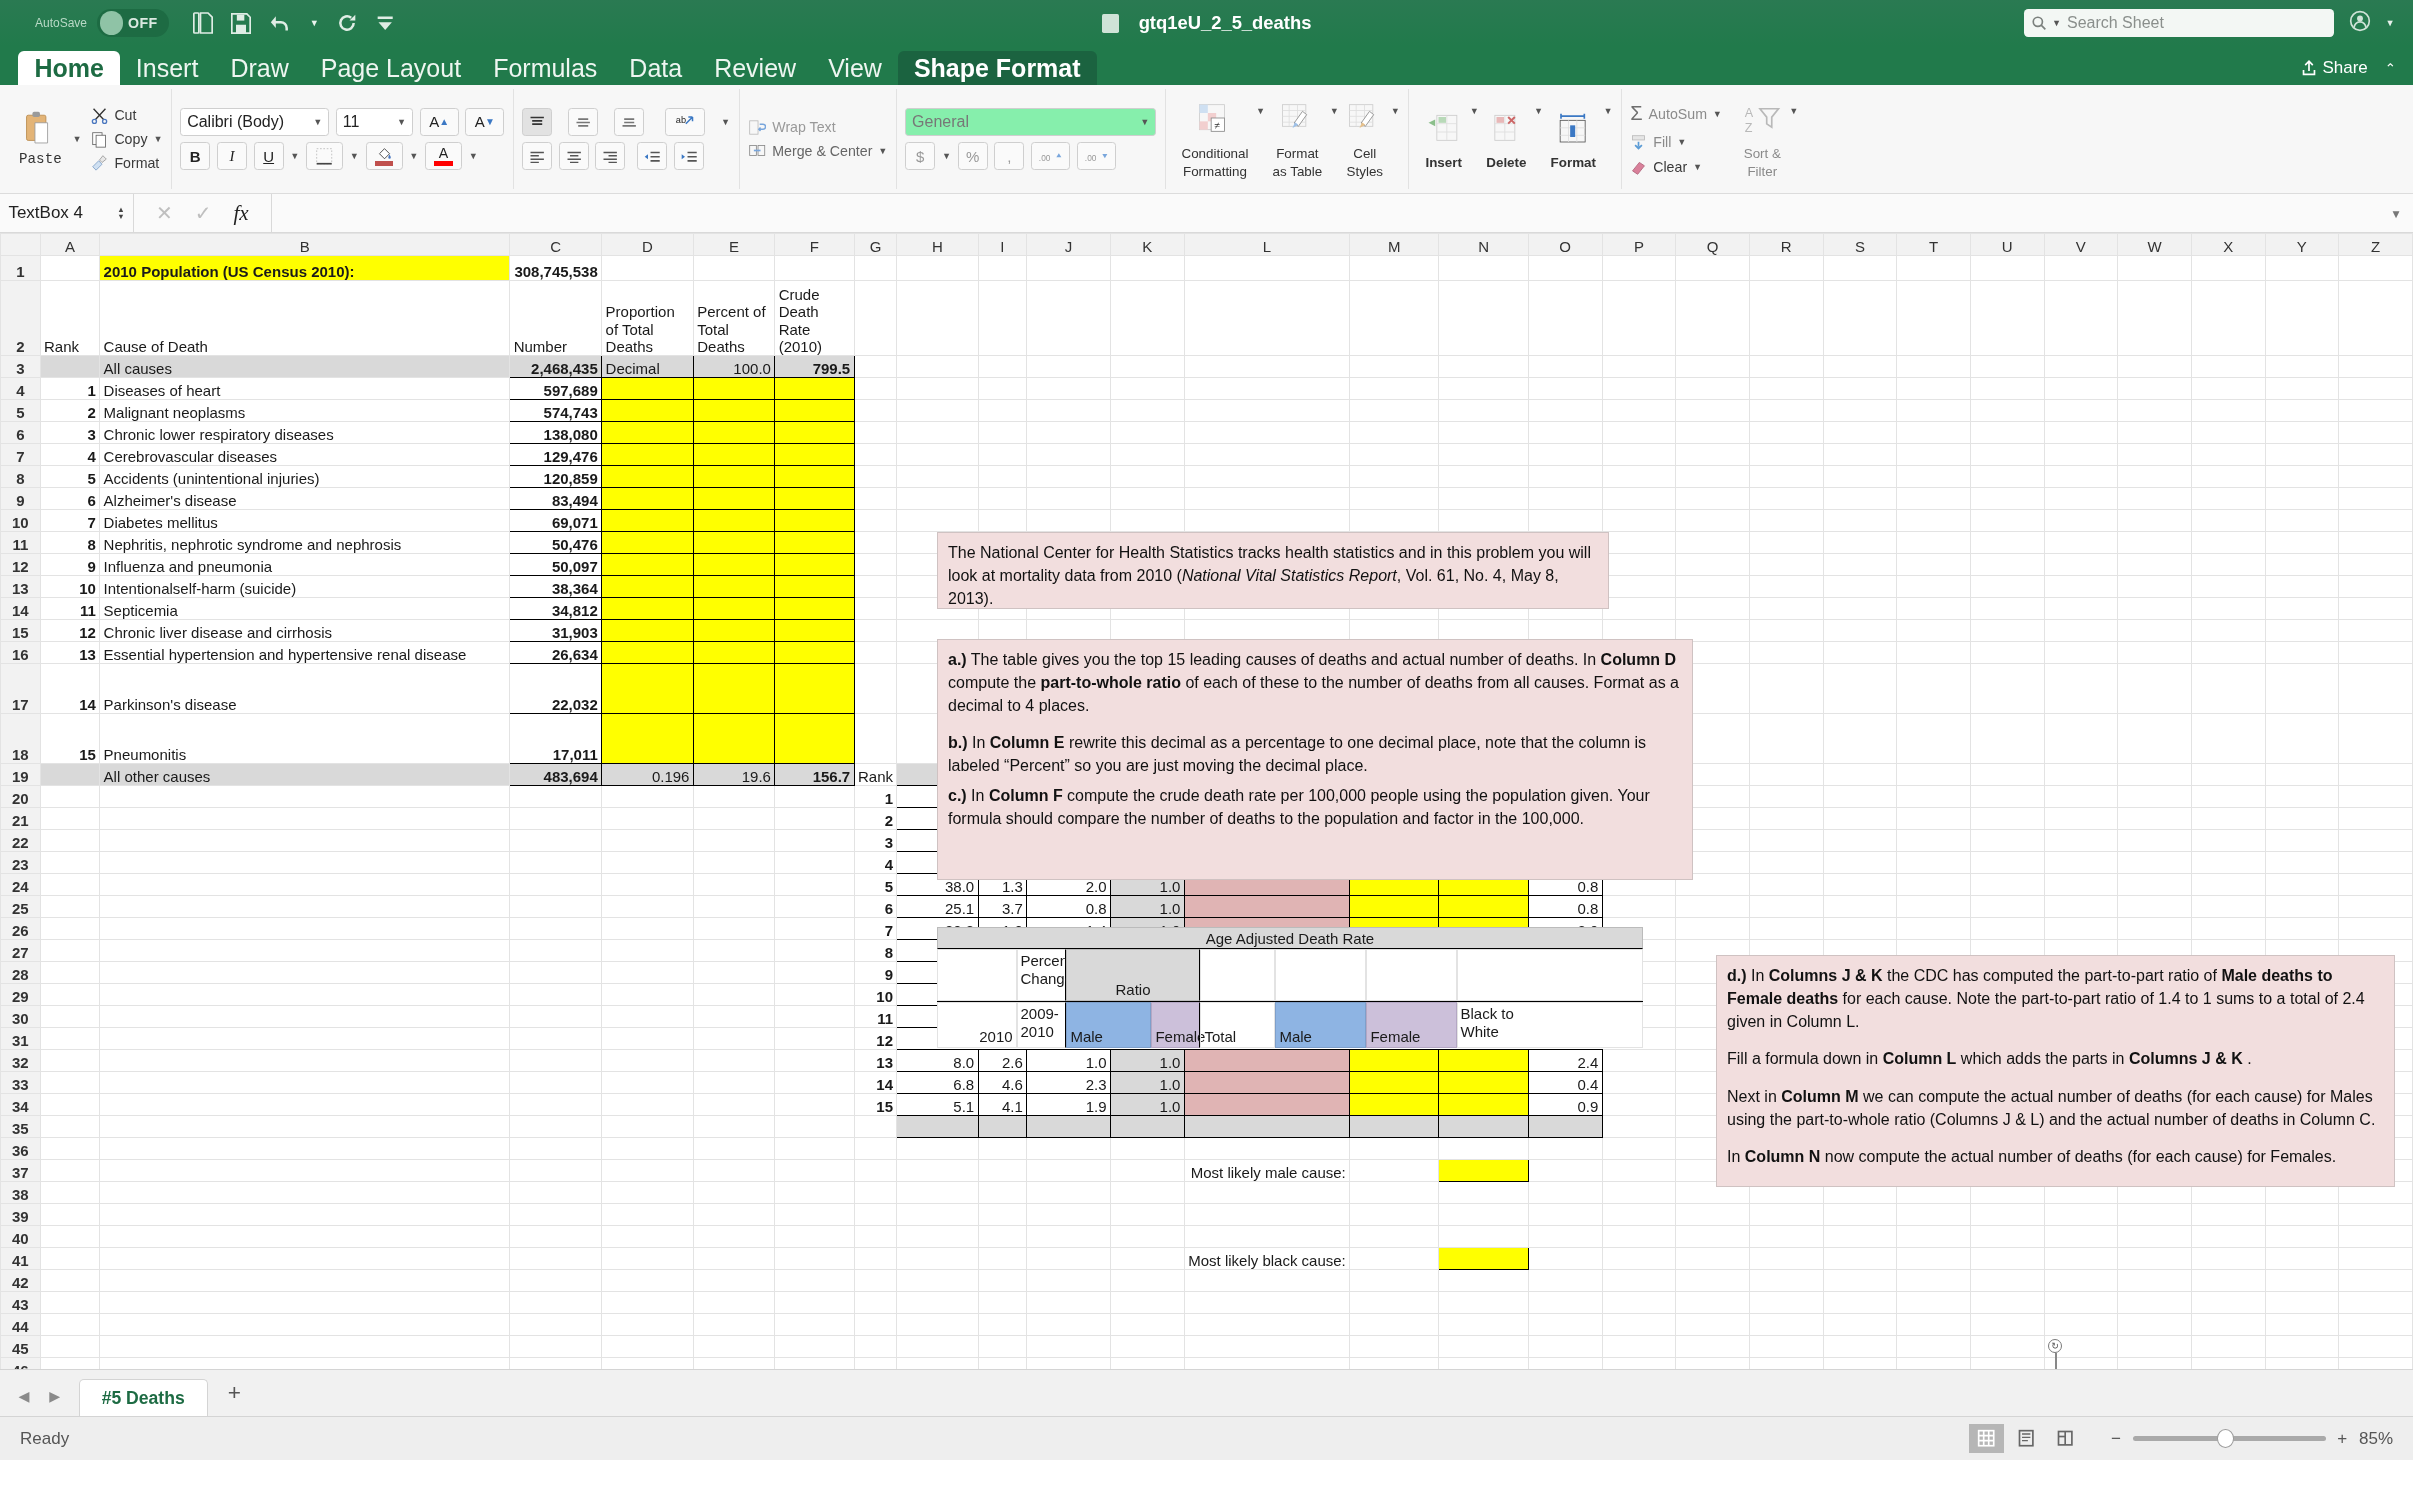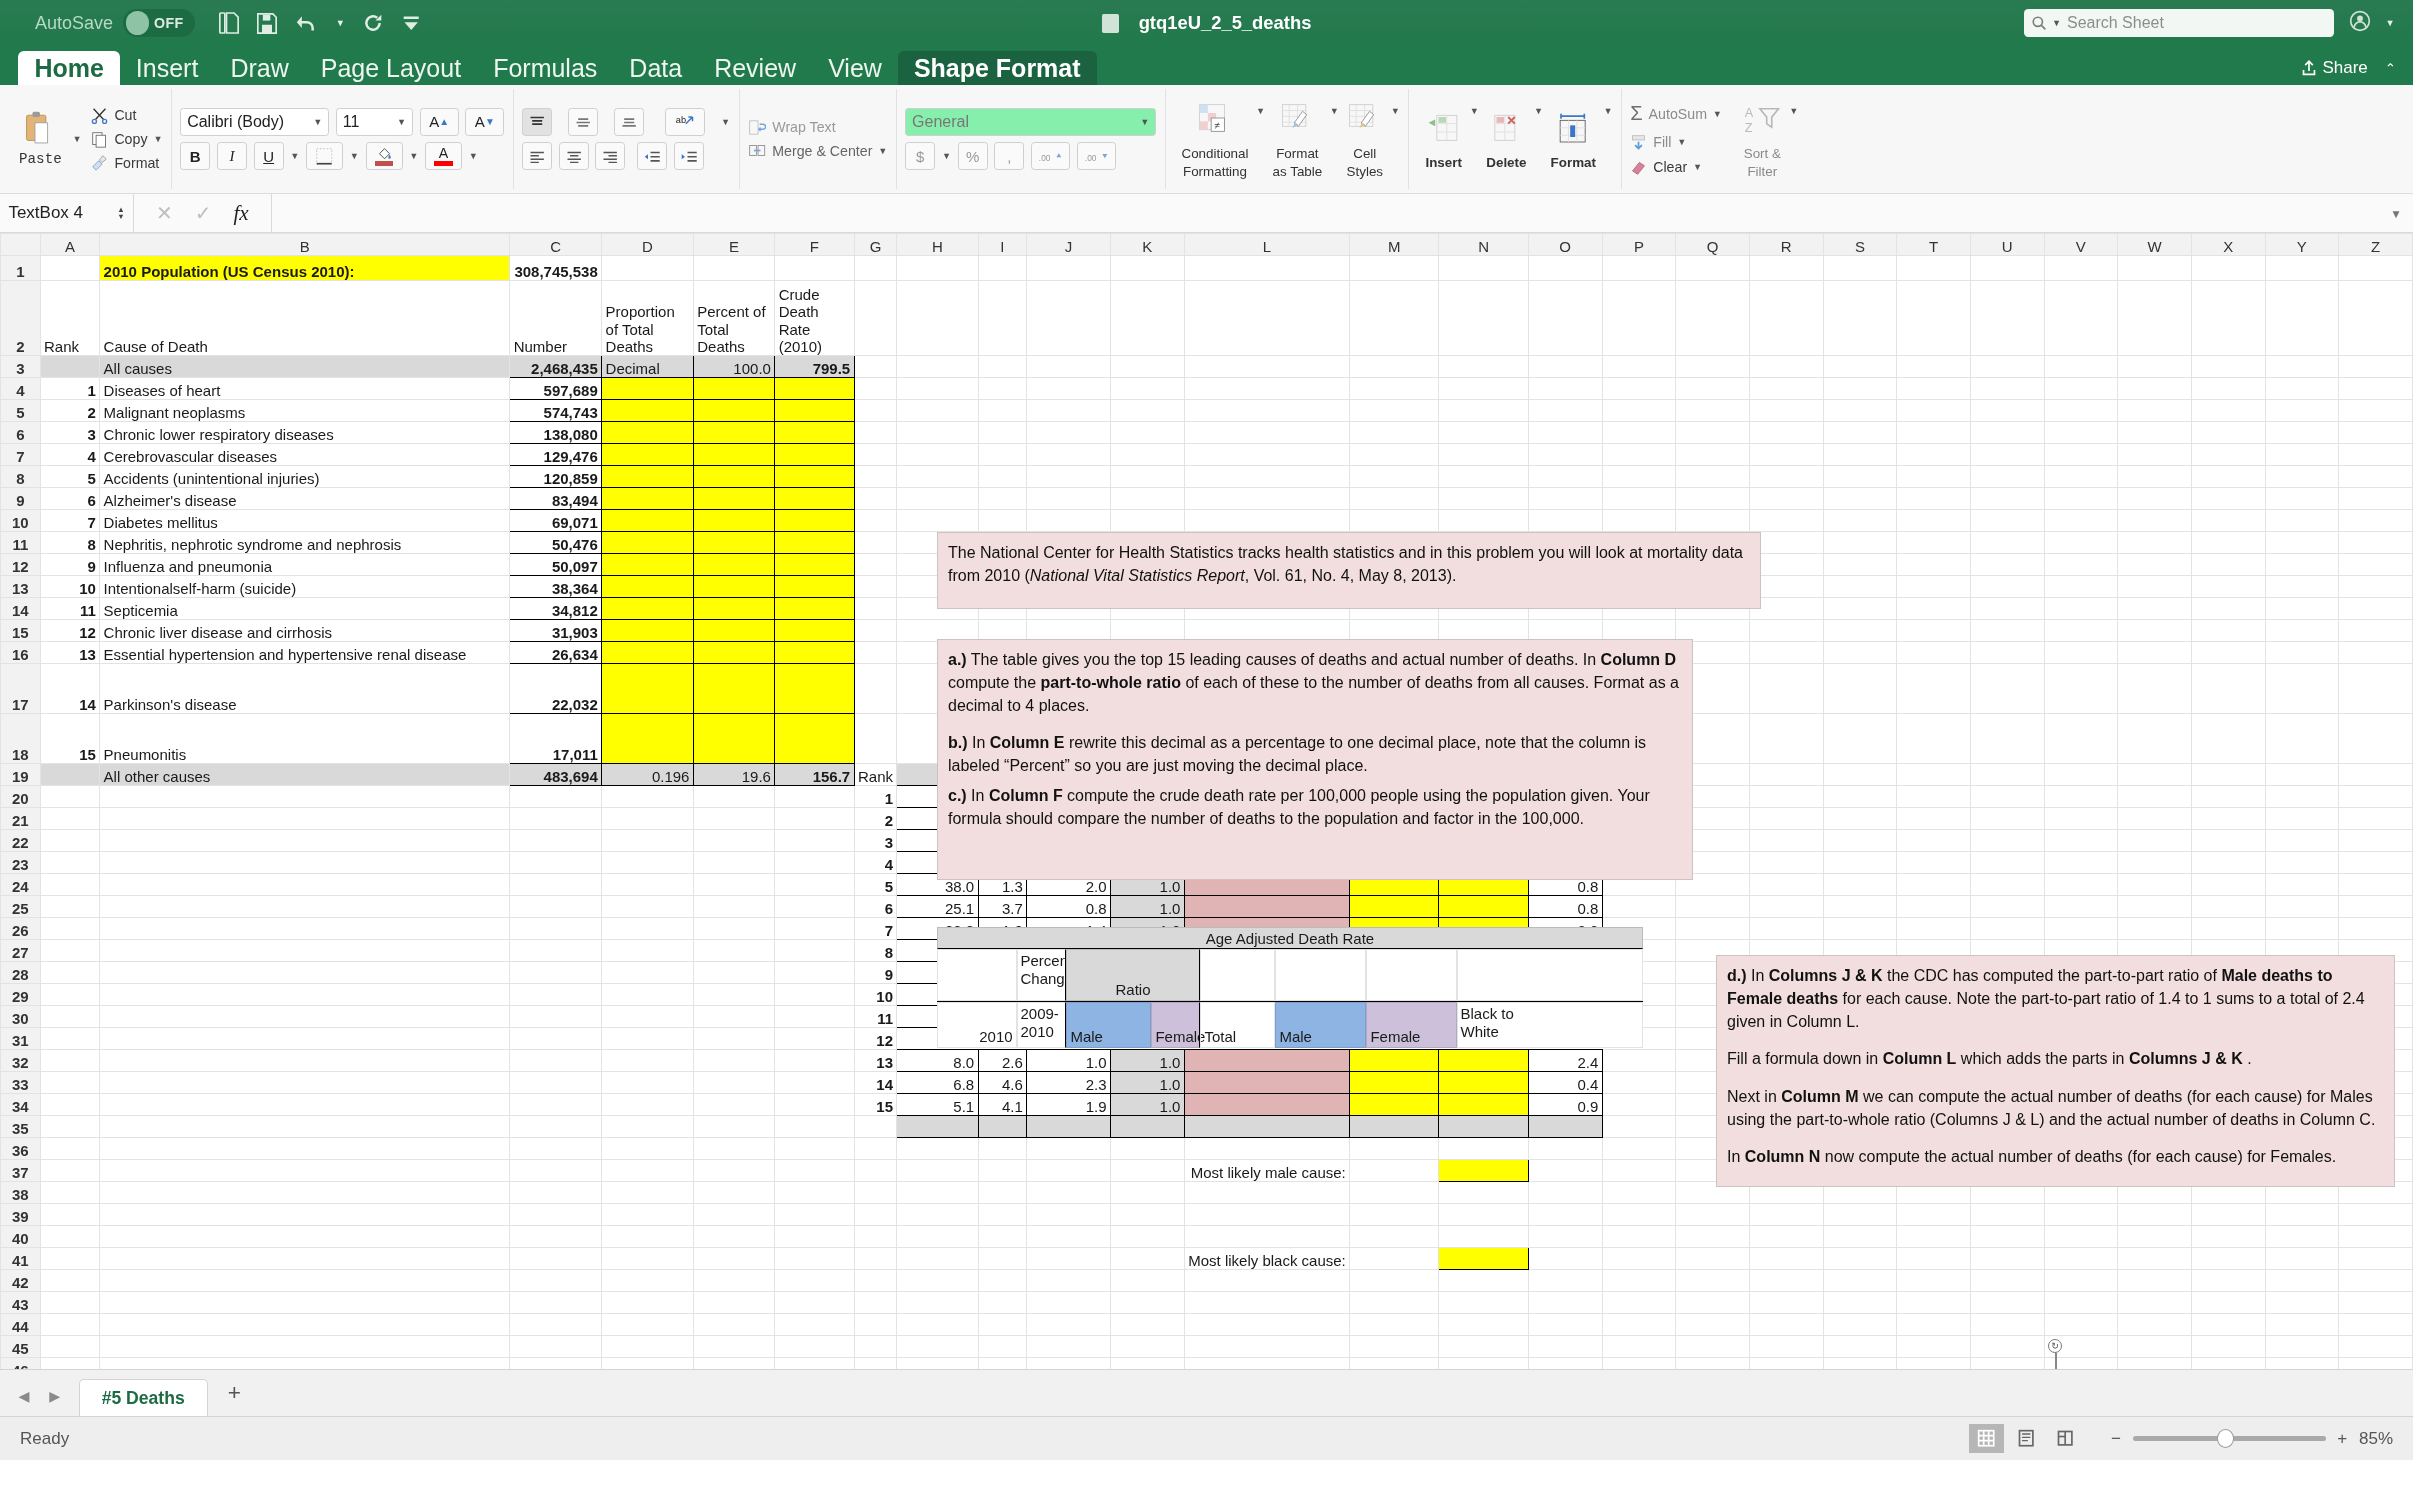--- a/index.html
+++ b/index.html
@@ -4,21 +4,21 @@
 <style>
   * { box-sizing: border-box; margin:0; padding:0; }
   html,body { width:2413px; height:1508px; overflow:hidden;
     font-family:"Liberation Sans", sans-serif; background:#fff; }
   body { font-size:16px; color:#1a1a1a; }
 
   
   .titlebar { height:46px; background:linear-gradient(#2a7a52,#217a4b);
     position:relative; display:flex; align-items:center; }
   .autosave-wrap { display:flex; align-items:center; gap:10px; margin-left:35px; }
-  .autosave-label { color:#b8d9c6; font-size:18px; }
+  .autosave-label { color:#b8d9c6; font-size:12px; }
   .toggle { width:72px; height:28.5px; border-radius:14.2px; background:#1d6b43;
     display:flex; align-items:center; position:relative; }
   .toggle .knob { width:23.5px;height:23.5px;border-radius:50%;background:#8fc3a6;margin-left:2.5px; }
   .toggle .off { color:#dbe9e1; font-size:14.2px; font-weight:bold; margin-left:5px; letter-spacing:0.4px;}
   .qat { display:flex; align-items:center; gap:18.4px; margin-left:23.5px; }
   .qicon { color:#eaf4ee; opacity:.95; display:flex; align-items:center; }
   .doctitle { position:absolute; left:0; right:0; text-align:left; color:#fff;
     font-size:18.4px; font-weight:bold; display:flex; align-items:center; justify-content:center; gap:20px; pointer-events:none;}
   .doctitle .fileicon { width:17px;height:19px;background:#cfe3d7;border-radius:1.7px;display:inline-block;}
   .tb-right { position:absolute; right:18.4px; display:flex; align-items:center; gap:15px;}
@@ -1921,21 +1921,21 @@
           <td class=""></td>
           <td class=""></td>
           <td class=""></td>
           <td class=""></td>
           <td class=""></td>
           <td class=""></td>
         </tr>
       </tbody>
   </table>
 
-  <div class="tbox" style="left:937px; top:299px; width:824px; height:77px;">
+  <div class="tbox" style="left:937px; top:299px; width:672px; height:77px;">
     <span>The National Center for Health Statistics tracks health statistics and in this problem you will look at mortality data from 2010 (</span><i>National Vital Statistics Report</i><span>, Vol.  61, No. 4, May 8, 2013).</span>
   </div>
 
   <div class="tbox" style="left:937px; top:406px; width:756px; height:241px;">
     <p style="margin-bottom:14.2px;">
       <b>a.)</b><span>   The table gives you the top 15 leading causes of deaths and actual number of deaths.  In </span><b>Column D</b><span> compute the </span><b>part-to-whole ratio</b><span> of each of these to the number of deaths from all causes.  Format as a decimal to 4 places.</span>
     </p>
     <p style="margin-bottom:6px;">
       <b>b.)</b><span>  In </span><b>Column E</b><span> rewrite this decimal as a percentage to one decimal place, note that the column is labeled “Percent” so you are just moving the decimal place.</span>
     </p>

